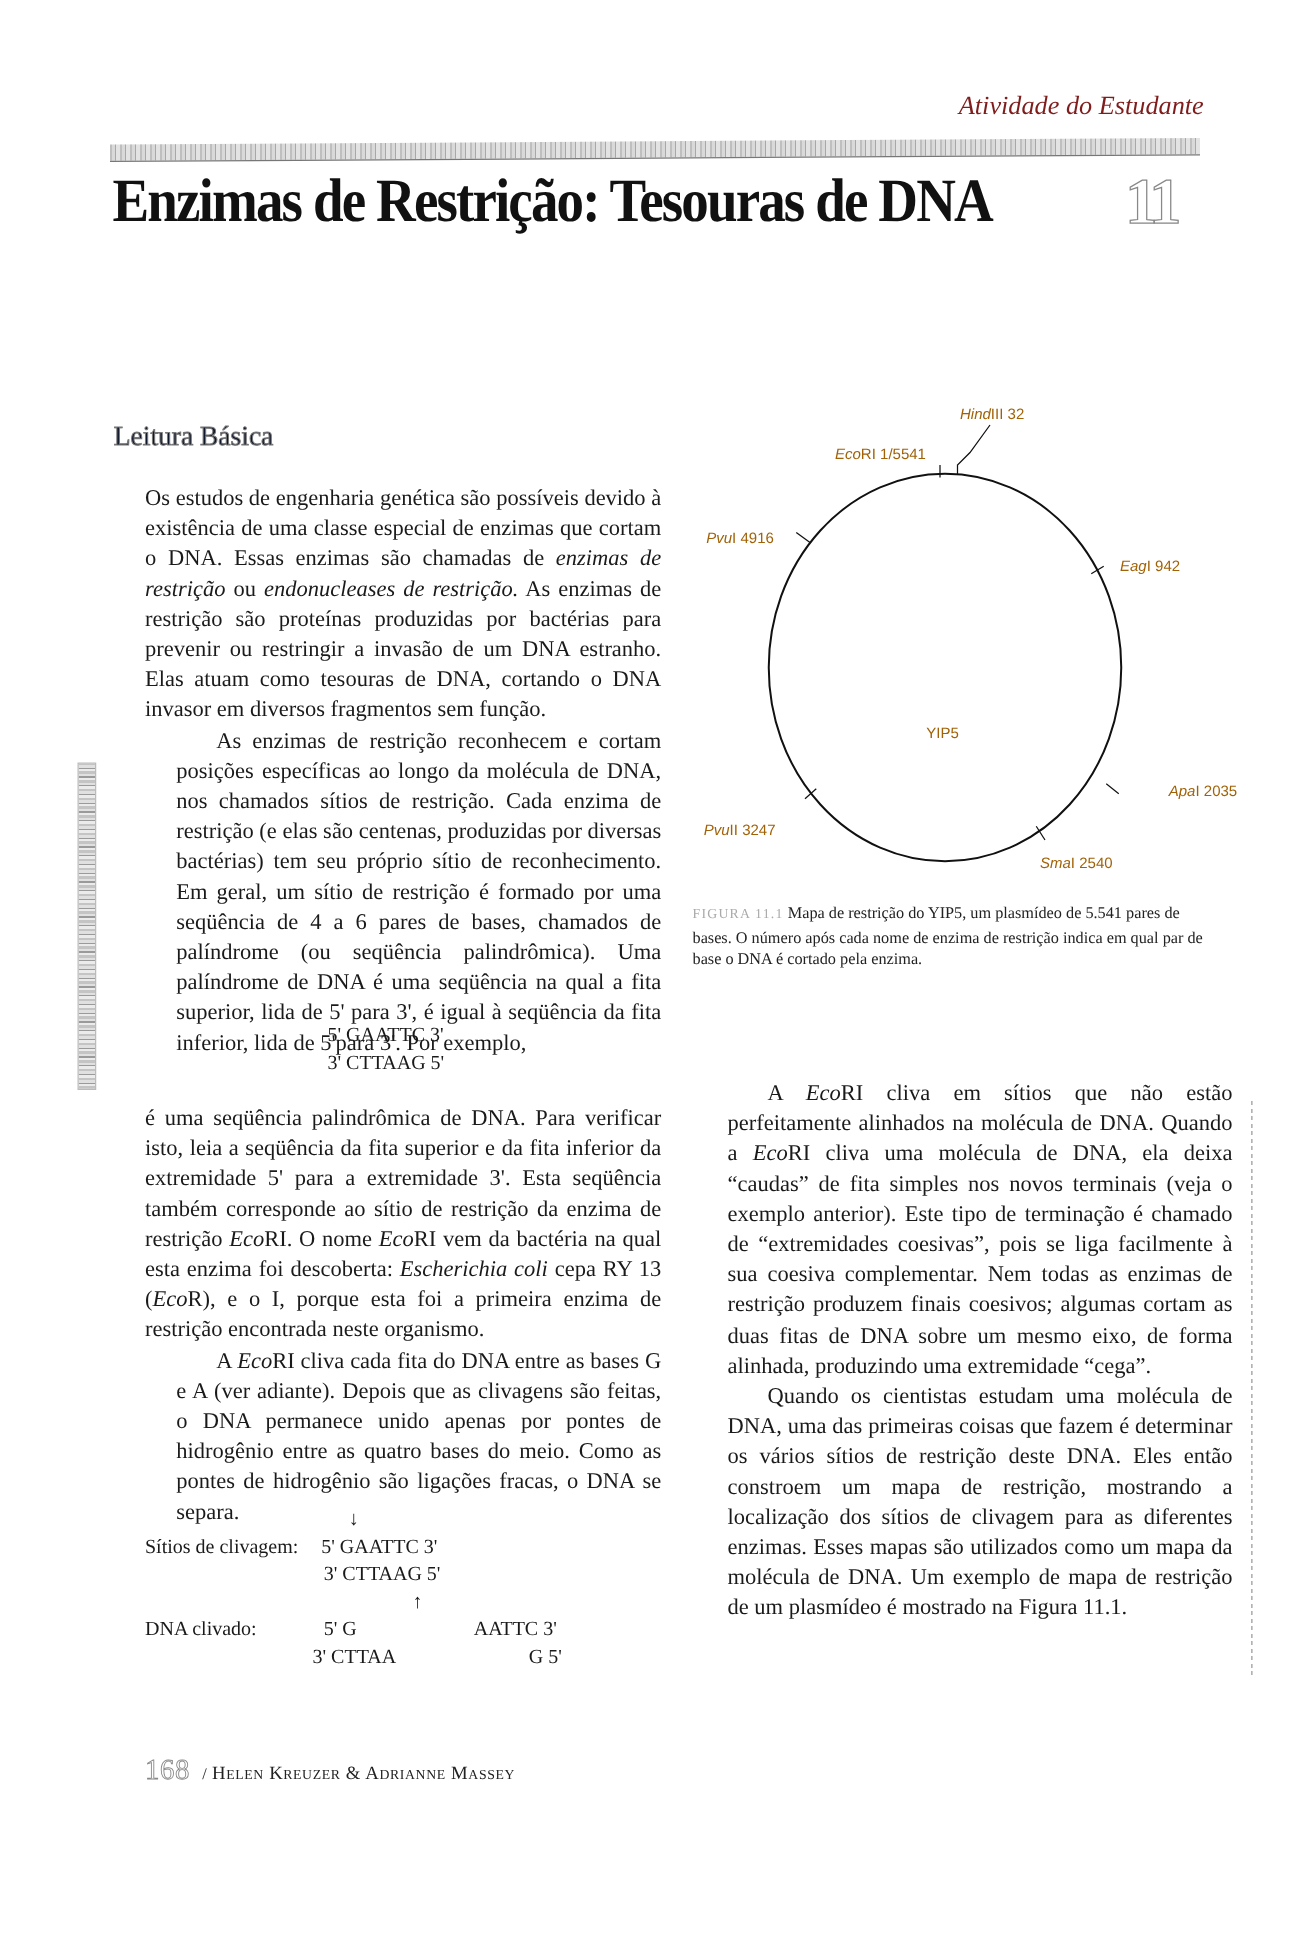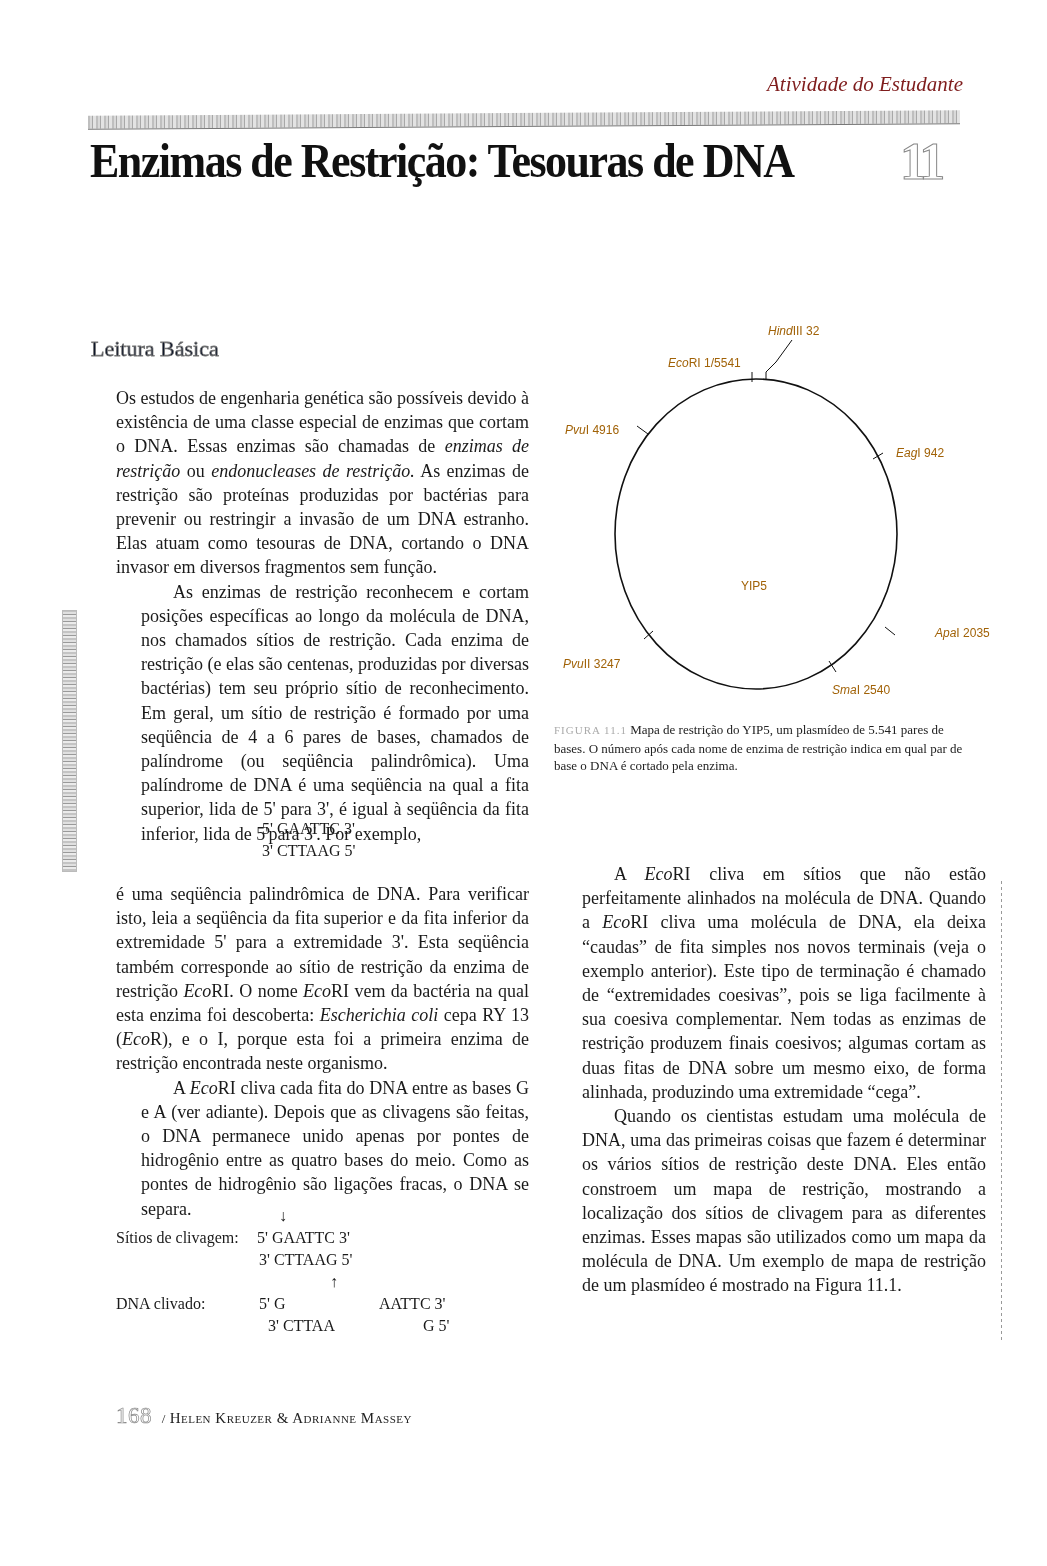--- a/index.html
+++ b/index.html
@@ -102,21 +102,21 @@
   </div>
   <div class="row">
       <span style="left:214px;">↑</span>
     </div>
   <div class="row">
     <span style="left:0;">DNA clivado:</span>
     <span style="left:143px;">5' G</span>
     <span style="left:263px;">AATTC 3'</span>
   </div>
   <div class="row">
-    <span style="left:152px;font-family:Liberation Serif, serif;">3' CTTAA</span>
+    <span style="left:134px;font-family:Liberation Serif, serif;">3' CTTAA</span>
     <span style="left:307px;">G 5'</span>
   </div>
 </div>
 
 <svg class="abs" style="left:540px; top:310px;" width="460" height="400" viewBox="0 0 460 400">
   <ellipse cx="216" cy="224" rx="141" ry="155" fill="none" stroke="#111" stroke-width="1.6"></ellipse>
 
   <line x1="212" y1="62" x2="212" y2="72" stroke="#111" stroke-width="1"></line>
   <path d="M226 70 L226 62 L236 52 L252 30" fill="none" stroke="#111" stroke-width="1"></path>
   <line x1="97" y1="116" x2="108" y2="124" stroke="#111" stroke-width="1"></line>

